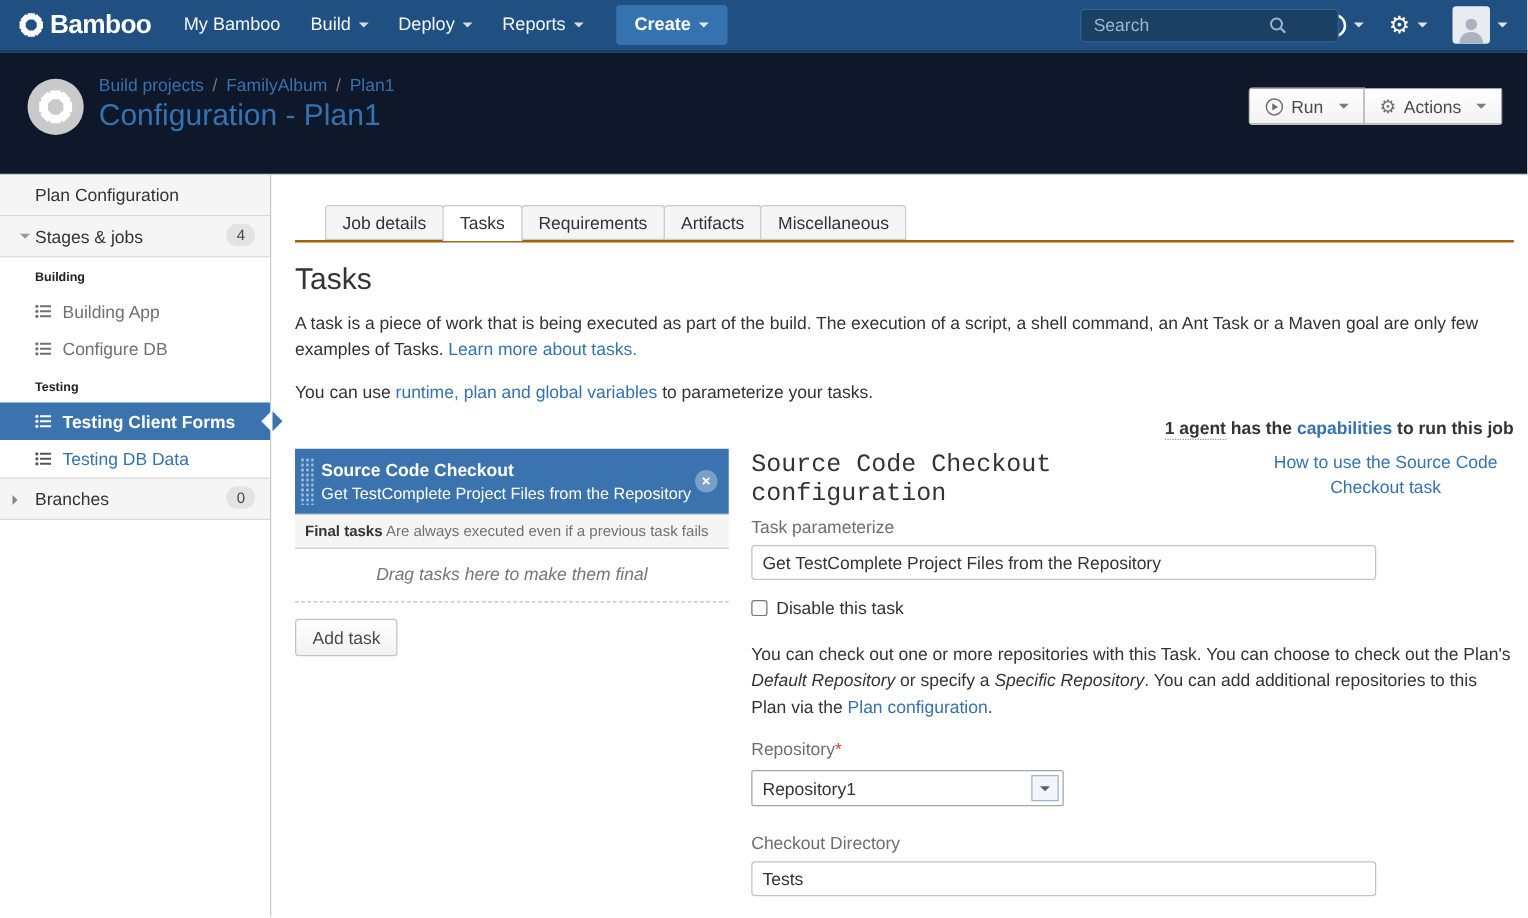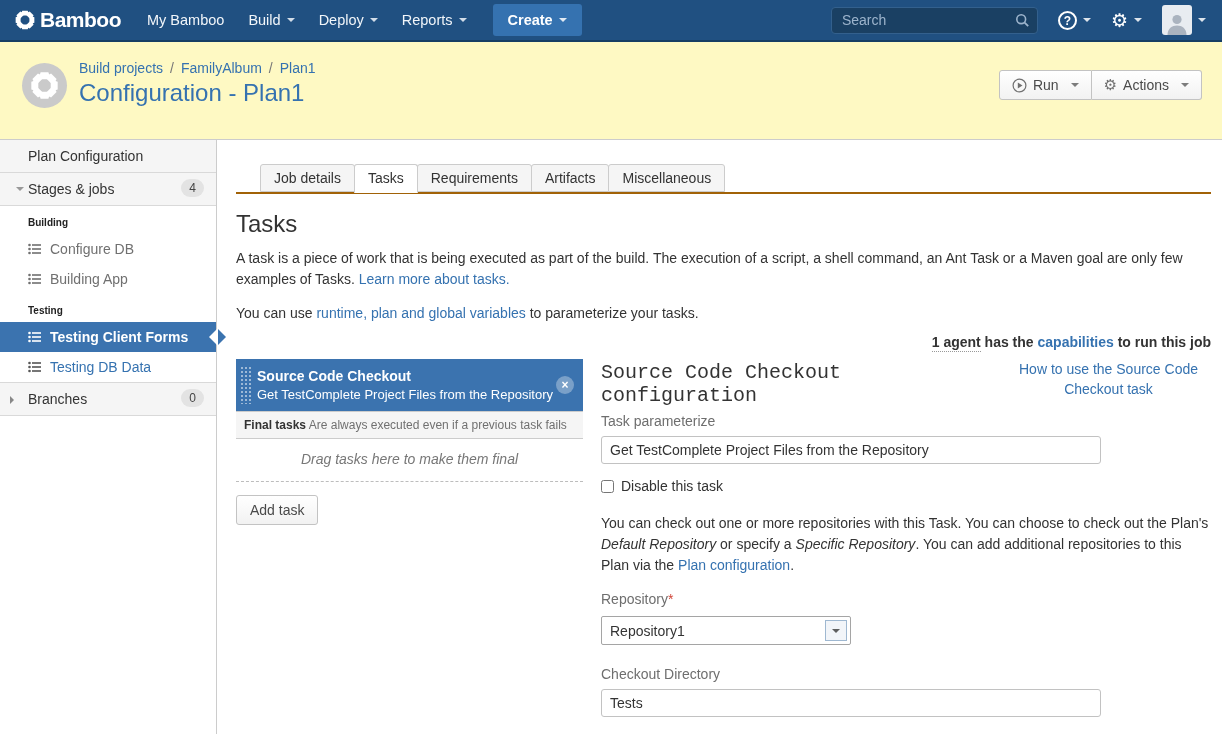--- a/index.html
+++ b/index.html
@@ -22,32 +22,32 @@
            margin-left:6px; opacity:.85; }
   .caret-right { display:inline-block; width:0; height:0; border-top:4px solid transparent;
            border-bottom:4px solid transparent; border-left:4px solid currentColor; }
   .create-btn { background:#3572b0; color:#fff; font-weight:bold; font-size:14.5px;
                 border:none; border-radius:3px; padding:8px 15px; margin-left:14px;
                 display:flex; align-items:center; cursor:pointer; }
   .nav-right { margin-left:auto; display:flex; align-items:center; gap:20px; }
   .search-box { position:relative; width:207px; }
   .search-box input { width:207px; height:27px; background:#1a4063; border:1px solid #33608d;
                       border-radius:4px; color:#d7e3ef; font-size:14px; padding:0 30px 0 10px;
-                      font-family:inherit; outline:none; }
+                      font-family:inherit; outline:none;margin-left:33px; }
   .search-box input::placeholder { color:#9db4cc; }
   .search-icon { position:absolute; right:8px; top:6px; }
   .nav-icon { display:flex; align-items:center; color:#fff; cursor:pointer; }
   .help-circle { width:19px; height:19px; border:2px solid #fff; border-radius:50%;
                  font-size:12px; font-weight:bold; text-align:center; line-height:16px; }
   .gear-glyph { font-size:19px; line-height:19px; font-family:"DejaVu Sans",sans-serif; }
   .avatar { width:30px; height:30px; background:#e8ecf1; border-radius:3px; display:flex;
             align-items:flex-end; justify-content:center; overflow:hidden; }
 
   
-  .page-header { height:98px; background:#fef9c3; border-bottom:1px solid #ccc;
+  .page-header { height:98px; background:#0f172a; border-bottom:1px solid #ccc;
                  display:flex; padding:18px 20px 0 22px; }
   .header-logo { width:45px; height:45px; border-radius:50%; background:#cacaca; flex:none;
                  display:flex; align-items:center; justify-content:center; margin:3px 12px 0 0; }
   .breadcrumb { font-size:14px; }
   .breadcrumb a { color:#3572b0; text-decoration:none; }
   .crumb-sep { color:#777; margin:0 7px; }
   .page-title { font-size:24px; font-weight:400; color:#3572b0; margin-top:3px; }
   .header-buttons { margin-left:auto; margin-top:10px; display:flex; height:30px; }
   .btn { background:linear-gradient(#ffffff,#f2f2f2); border:1px solid #c3c3c3; color:#4a4a4a;
          font-size:14px; font-family:inherit; padding:0 12px; display:flex; align-items:center;
@@ -267,36 +267,36 @@
               <g fill="currentColor">
                 <circle cx="1.5" cy="2" r="1.3"></circle>
                 <rect x="4" y="1.2" width="9" height="1.6"></rect>
                 <circle cx="1.5" cy="6" r="1.3"></circle>
                 <rect x="4" y="5.2" width="9" height="1.6"></rect>
                 <circle cx="1.5" cy="10" r="1.3"></circle>
                 <rect x="4" y="9.2" width="9" height="1.6"></rect>
               </g>
             </svg>
         </span>
-        <span>Configure DB</span>
+        <span>Building App</span>
       </div>
       <div class="side-job">
         <span class="li-icon">
           <svg width="13" height="12" viewBox="0 0 13 12">
               <g fill="currentColor">
                 <circle cx="1.5" cy="2" r="1.3"></circle>
                 <rect x="4" y="1.2" width="9" height="1.6"></rect>
                 <circle cx="1.5" cy="6" r="1.3"></circle>
                 <rect x="4" y="5.2" width="9" height="1.6"></rect>
                 <circle cx="1.5" cy="10" r="1.3"></circle>
                 <rect x="4" y="9.2" width="9" height="1.6"></rect>
               </g>
             </svg>
         </span>
-        <span>Building App</span>
+        <span>Configure DB</span>
       </div>
 
       <div class="side-stage">Testing</div>
       <div class="side-job selected">
         <span class="li-icon">
           <svg width="13" height="12" viewBox="0 0 13 12">
               <g fill="currentColor">
                 <circle cx="1.5" cy="2" r="1.3"></circle>
                 <rect x="4" y="1.2" width="9" height="1.6"></rect>
                 <circle cx="1.5" cy="6" r="1.3"></circle>

